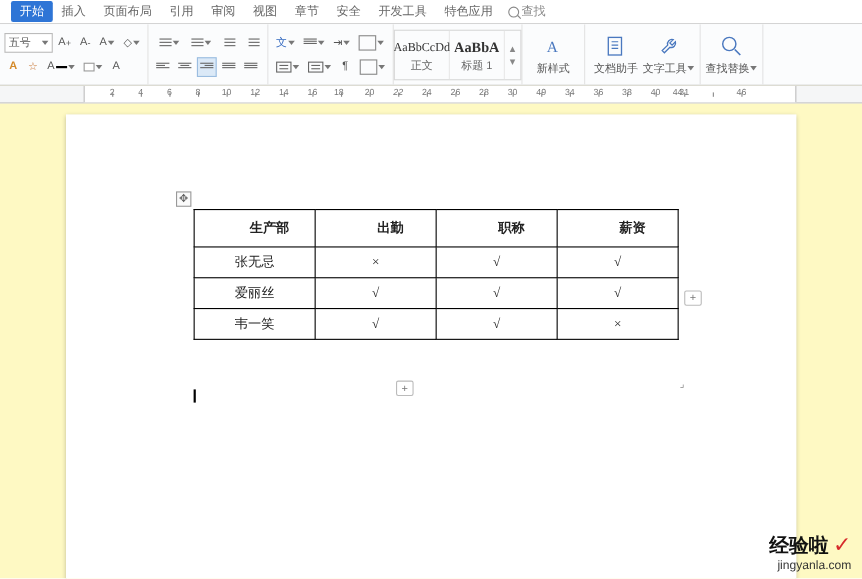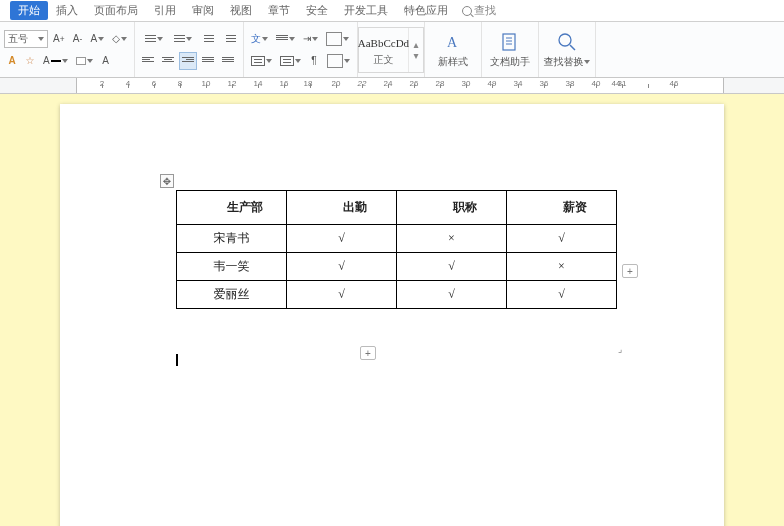--- a/index.html
+++ b/index.html
@@ -229,20 +229,24 @@
         </span>
     </div>
   </div>
 
   <div class="group" style="padding:0;">
     <div class="styles">
       <div class="styleitem">
         <div class="preview">AaBbCcDd</div>
         <div class="lbl">正文</div>
       </div>
+      <div class="styleitem">
+        <div class="preview big">AaBbA</div>
+        <div class="lbl">标题 1</div>
+      </div>
       <div class="stylemore">▴<br>▾</div>
     </div>
   </div>
 
   <div class="group">
     <div class="bigbtn">
       <div class="ic">
           <svg width="20" height="18">
             <text x="4" y="14" font-size="14" fill="#4a78bf" font-family="serif">A</text>
           </svg>
@@ -255,20 +259,28 @@
     <div class="bigbtn">
       <div class="ic">
           <svg width="20" height="20">
             <rect x="3" y="2" width="12" height="16" fill="none" stroke="#4a78bf" stroke-width="1.2"></rect>
             <line x1="6" y1="6" x2="12" y2="6" stroke="#4a78bf"></line>
             <line x1="6" y1="9" x2="12" y2="9" stroke="#4a78bf"></line>
             <line x1="6" y1="12" x2="12" y2="12" stroke="#4a78bf"></line>
           </svg>
         </div>
       <div class="txt">文档助手</div>
+    </div>
+    <div class="bigbtn">
+      <div class="ic">
+          <svg width="20" height="20">
+            <path d="M14 4a4 4 0 0 0-5 5l-5 5 2 2 5-5a4 4 0 0 0 5-5l-3 3-2-2 3-3z" fill="none" stroke="#4a78bf" stroke-width="1.2"></path>
+          </svg>
+        </div>
+      <div class="txt"><span>文字工具</span><span class="caret"></span></div>
     </div>
   </div>
 
   <div class="group" style="flex-direction:row;">
     <div class="bigbtn">
       <div class="ic">
           <svg width="22" height="22">
             <circle cx="9" cy="9" r="6" fill="none" stroke="#4a78bf" stroke-width="1.3"></circle>
             <line x1="14" y1="14" x2="19" y2="19" stroke="#4a78bf" stroke-width="1.5"></line>
           </svg>
@@ -339,40 +351,44 @@
       <thead>
           <tr id="thead-row">
             <th>生产部</th>
             <th>出勤</th>
             <th>职称</th>
             <th>薪资</th>
           </tr>
         </thead>
       <tbody id="tbody">
           <tr>
-            <td>宋青书</td>
-            <td>√</td>
+            <td>张无忌</td>
             <td>×</td>
+            <td>√</td>
+            <td>√</td>
+          </tr>
+          <tr>
+            <td>爱丽丝</td>
+            <td>√</td>
+            <td>√</td>
             <td>√</td>
           </tr>
           <tr>
             <td>韦一笑</td>
             <td>√</td>
             <td>√</td>
             <td>×</td>
           </tr>
-          <tr>
-            <td>爱丽丝</td>
-            <td>√</td>
-            <td>√</td>
-            <td>√</td>
-          </tr>
         </tbody>
     </table>
 
     <div class="hr-indicator" style="top:250px;"></div>
 
     <div class="addbtn" style="left:562px;top:160px;">+</div>
     <div class="addbtn" style="left:300px;top:242px;">+</div>
     <div class="cornerhandle" style="left:558px;top:240px;">⌟</div>
   </div>
 
+  <div class="watermark">
+    <div><span class="main">经验啦</span><span class="check">✓</span></div>
+    <div class="sub">jingyanla.com</div>
+  </div>
 </div>
 
 </body></html>

